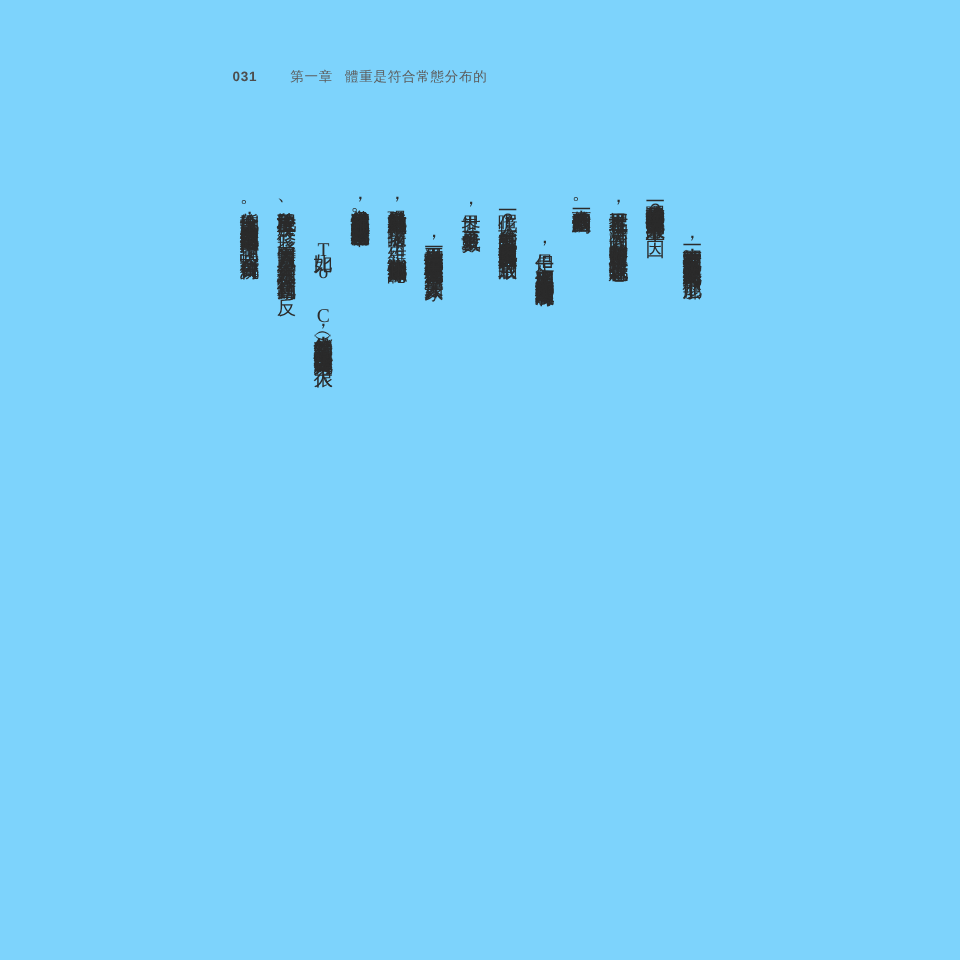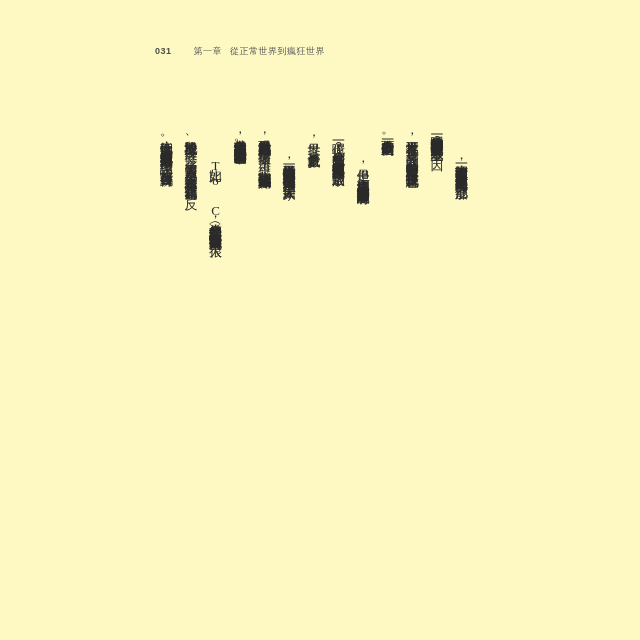--- a/index.html
+++ b/index.html
@@ -10,21 +10,21 @@
     width: 640px;
     height: 640px;
     position: relative;
     background: #ffffff;
     overflow: hidden;
     font-family: "Liberation Serif", "DejaVu Serif", serif;
   }
   .page {
     position: absolute;
     inset: 0;
-    background: #fef9c3;
+    background: #7dd3fc;
     text-decoration: underline;
   }
   
   .running-header {
     position: absolute;
     top: 45px;
     left: 155px;
     display: flex;
     align-items: baseline;
     font-family: "Liberation Sans", "DejaVu Sans", sans-serif;
@@ -65,21 +65,21 @@
   }
 </style>
 </head>
 <body>
 
 <div class="page">
 
   <div class="running-header">
     <span class="pagenum">031</span>
     <span class="chapter-label">第一章</span>
-    <span class="chapter-title">從正常世界到瘋狂世界</span>
+    <span class="chapter-title">體重是符合常態分布的</span>
   </div>
 
   <div class="text-body">
 
   <div class="tcol indent">有兩百個人坐在同一間教室裡，如果此時從外面走進來一個人，那麼他</div>
       <div class="tcol">有沒有可能使教室裡兩百個人的平均體重增加一公斤呢？基本上不可能，因</div>
       <div class="tcol">為在正常世界裡，人類的身高、體重是符合常態分布的，也就意味著很難找</div>
       <div class="tcol">到一個體重兩百多公斤的人。</div>
       <div class="tcol indent">但是，如果同樣進來一個人，有沒有可能讓兩百個人的身家平均增加</div>
       <div class="tcol">一億呢？無疑是有可能的，而且這樣的人即便是在中國也有很多，放眼到全</div>

